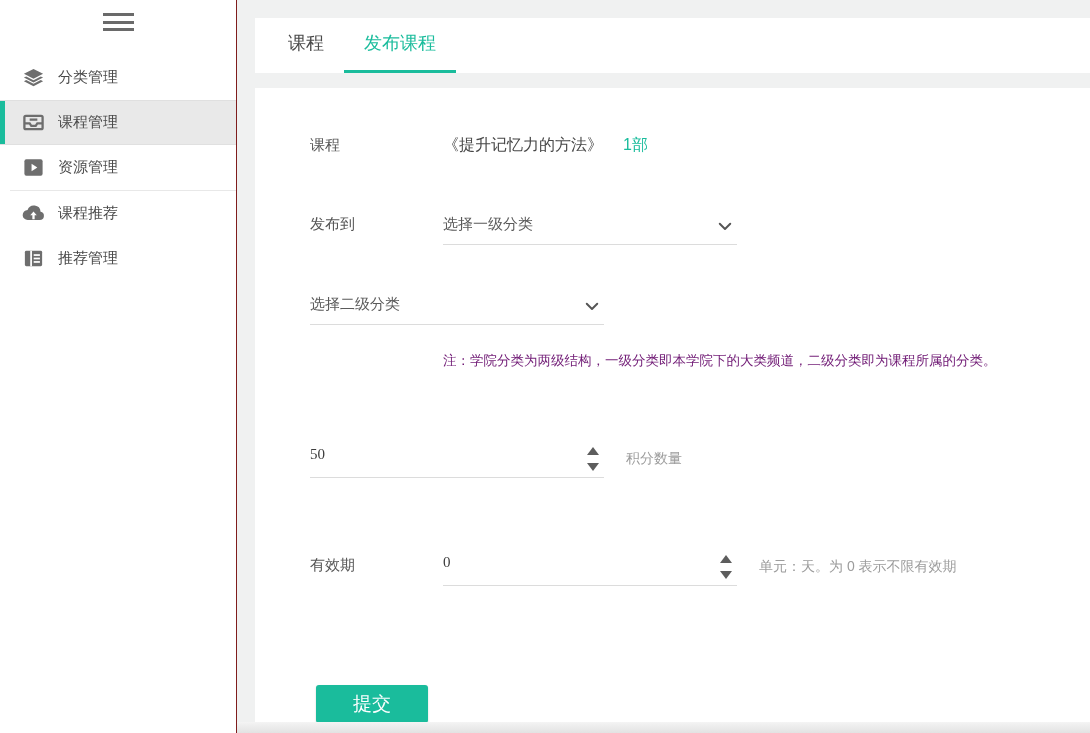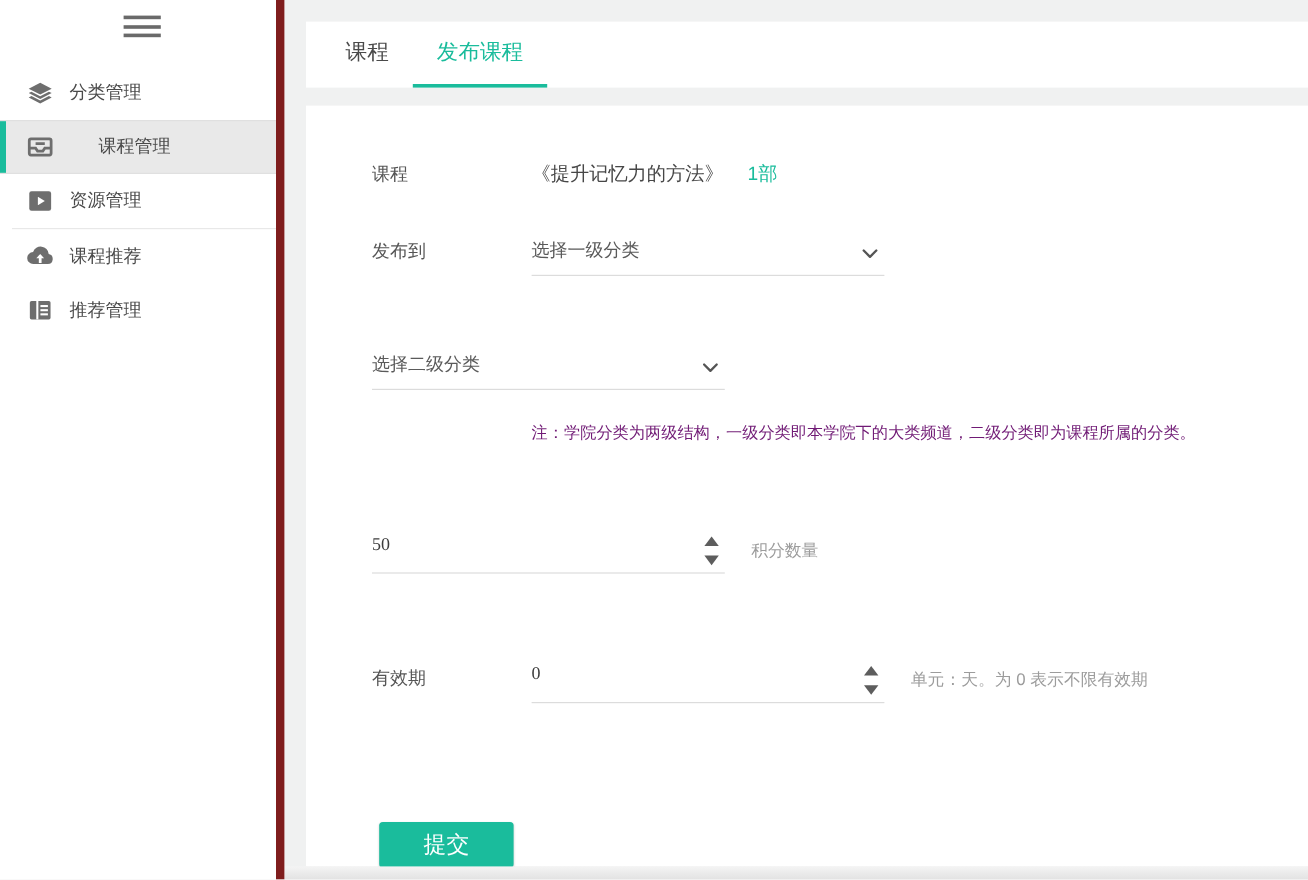--- a/index.html
+++ b/index.html
@@ -2,31 +2,31 @@
 <html style="--accent: #1abc9c;"><head>
 <meta charset="utf-8">
 <style>
   * { margin:0; padding:0; box-sizing:border-box; }
   html,body { width:1090px; height:733px; overflow:hidden;
     font-family:"Liberation Sans","DejaVu Sans",sans-serif; }
   body { position:relative; background:#f0f1f1; color:#4a4a4a; }
 
   
   .sidebar { position:absolute; left:0; top:0; width:237px; height:733px;
-    background:#ffffff; border-right:7px solid #7f1d1d; z-index:5; }
+    background:#ffffff; border-right:1px solid #7f1d1d; z-index:5; }
   .hamburger { position:absolute; left:103px; top:13px; width:31px; height:20px;
     cursor:pointer; }
   .hamburger span { display:block; height:3px; background:#6a6a6a; margin-bottom:4.5px; }
   .menu { position:absolute; top:55px; left:0; right:0; }
   .menu-item { position:relative; height:45px; display:flex; align-items:center;
     padding-left:22px; cursor:pointer; color:#4a4a4a; font-size:15px; }
   .menu-item .mi-icon { width:23px; height:23px; margin-right:13px; color:#6e6e6e;
     display:flex; align-items:center; justify-content:center; }
   .menu-item.active { background:#e9e9e9; border-top:1px solid #e0e0e0;
-    border-bottom:1px solid #e0e0e0;gap:24px; }
+    border-bottom:1px solid #e0e0e0; }
   .menu-item.active::before { content:""; position:absolute; left:0; top:0; bottom:0;
     width:5px; background:var(--accent); }
   .menu-divider { height:1px; background:#e8e8e8; margin:0 0 0 10px; }
 
   
   .main { position:absolute; left:237px; top:0; right:0; bottom:0; }
   .bottom-fade { position:absolute; left:0; right:0; bottom:0; height:11px;
     background:linear-gradient(#f4f4f4,#e2e2e2); z-index:1; }
 
   .tabcard { position:absolute; left:18px; right:0; top:18px; height:55px;
@@ -152,21 +152,21 @@
 
   <div class="content">
 
     <div class="frow" style="top:42px;">
       <div class="flabel">课程</div>
       <div class="fvalue">
         <span>《提升记忆力的方法》</span><span class="link">1部</span>
       </div>
     </div>
 
-    <div class="frow" style="top:106px;">
+    <div class="frow" style="top:121px;">
       <div class="flabel">发布到</div>
       <div class="ufield">
         <span class="sel-text">选择一级分类</span>
         <span class="chevron">
           <svg viewBox="0 0 24 24" width="18" height="18" fill="none" stroke="currentColor" stroke-width="2.6" stroke-linecap="round" stroke-linejoin="round">
             <path d="M5 9 12 16 19 9"></path>
           </svg>
         </span>
       </div>
     </div>

